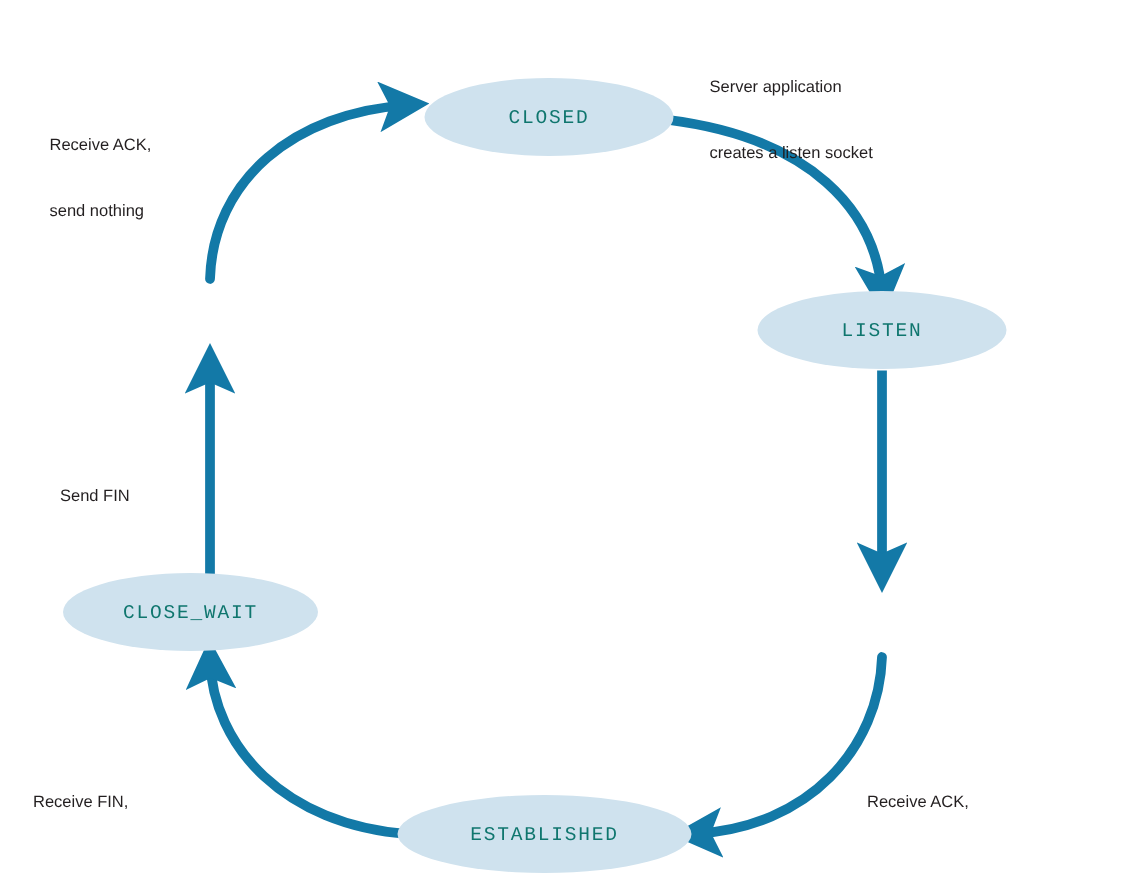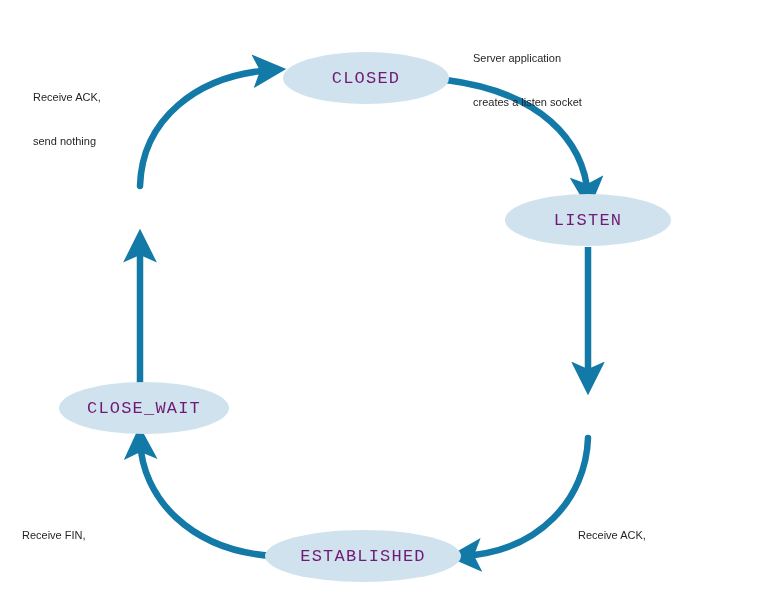--- a/index.html
+++ b/index.html
@@ -28,23 +28,23 @@
     position: absolute;
     display: flex;
     align-items: center;
     justify-content: center;
     border-radius: 50%;
     background: #cfe2ee;
     z-index: 2;
   }
   .state-label {
     font-family: "Liberation Mono", "DejaVu Sans Mono", monospace;
-    font-size: 17px;
+    font-size: 13px;
     letter-spacing: 1.2px;
-    color: #701a75;
+    color: #0f766e;
     white-space: nowrap;
   }
   .edge-label {
     position: absolute;
     font-family: "Liberation Sans", sans-serif;
     font-size: 11px;
     line-height: 1.33;
     color: #231f20;
     white-space: pre;
     z-index: 3;
@@ -81,21 +81,21 @@
 
   <div class="state-node" style="left:505px; top:194px; width:166px; height:52px;">
     <span class="state-label">LISTEN</span>
   </div>
 
 
   <div class="state-node" style="left:265px; top:530px; width:196px; height:52px;">
     <span class="state-label">ESTABLISHED</span>
   </div>
 
-  <div class="state-node" style="left:59px; top:382px; width:170px; height:52px;">
+  <div class="state-node" style="left:42px; top:382px; width:170px; height:52px;">
     <span class="state-label">CLOSE_WAIT</span>
   </div>
 
 
   <div class="edge-label" style="left:473px; top:22px;">
     <div>Server application</div>
     <div>creates a listen socket</div>
   </div>
 
   <div class="edge-label" style="left:604px; top:289px;">
@@ -104,19 +104,22 @@
   <div class="edge-label" style="left:578px; top:499px;">
     <div>Receive ACK,</div>
     
   </div>
 
   <div class="edge-label" style="left:22px; top:499px;">
     <div>Receive FIN,</div>
     
   </div>
 
+  <div class="edge-label" style="left:40px; top:295px;">
+    <div>Send FIN</div>
+  </div>
 
   <div class="edge-label" style="left:33px; top:61px;">
     <div>Receive ACK,</div>
     <div>send nothing</div>
   </div>
 
 </div>
 
 </body></html>

